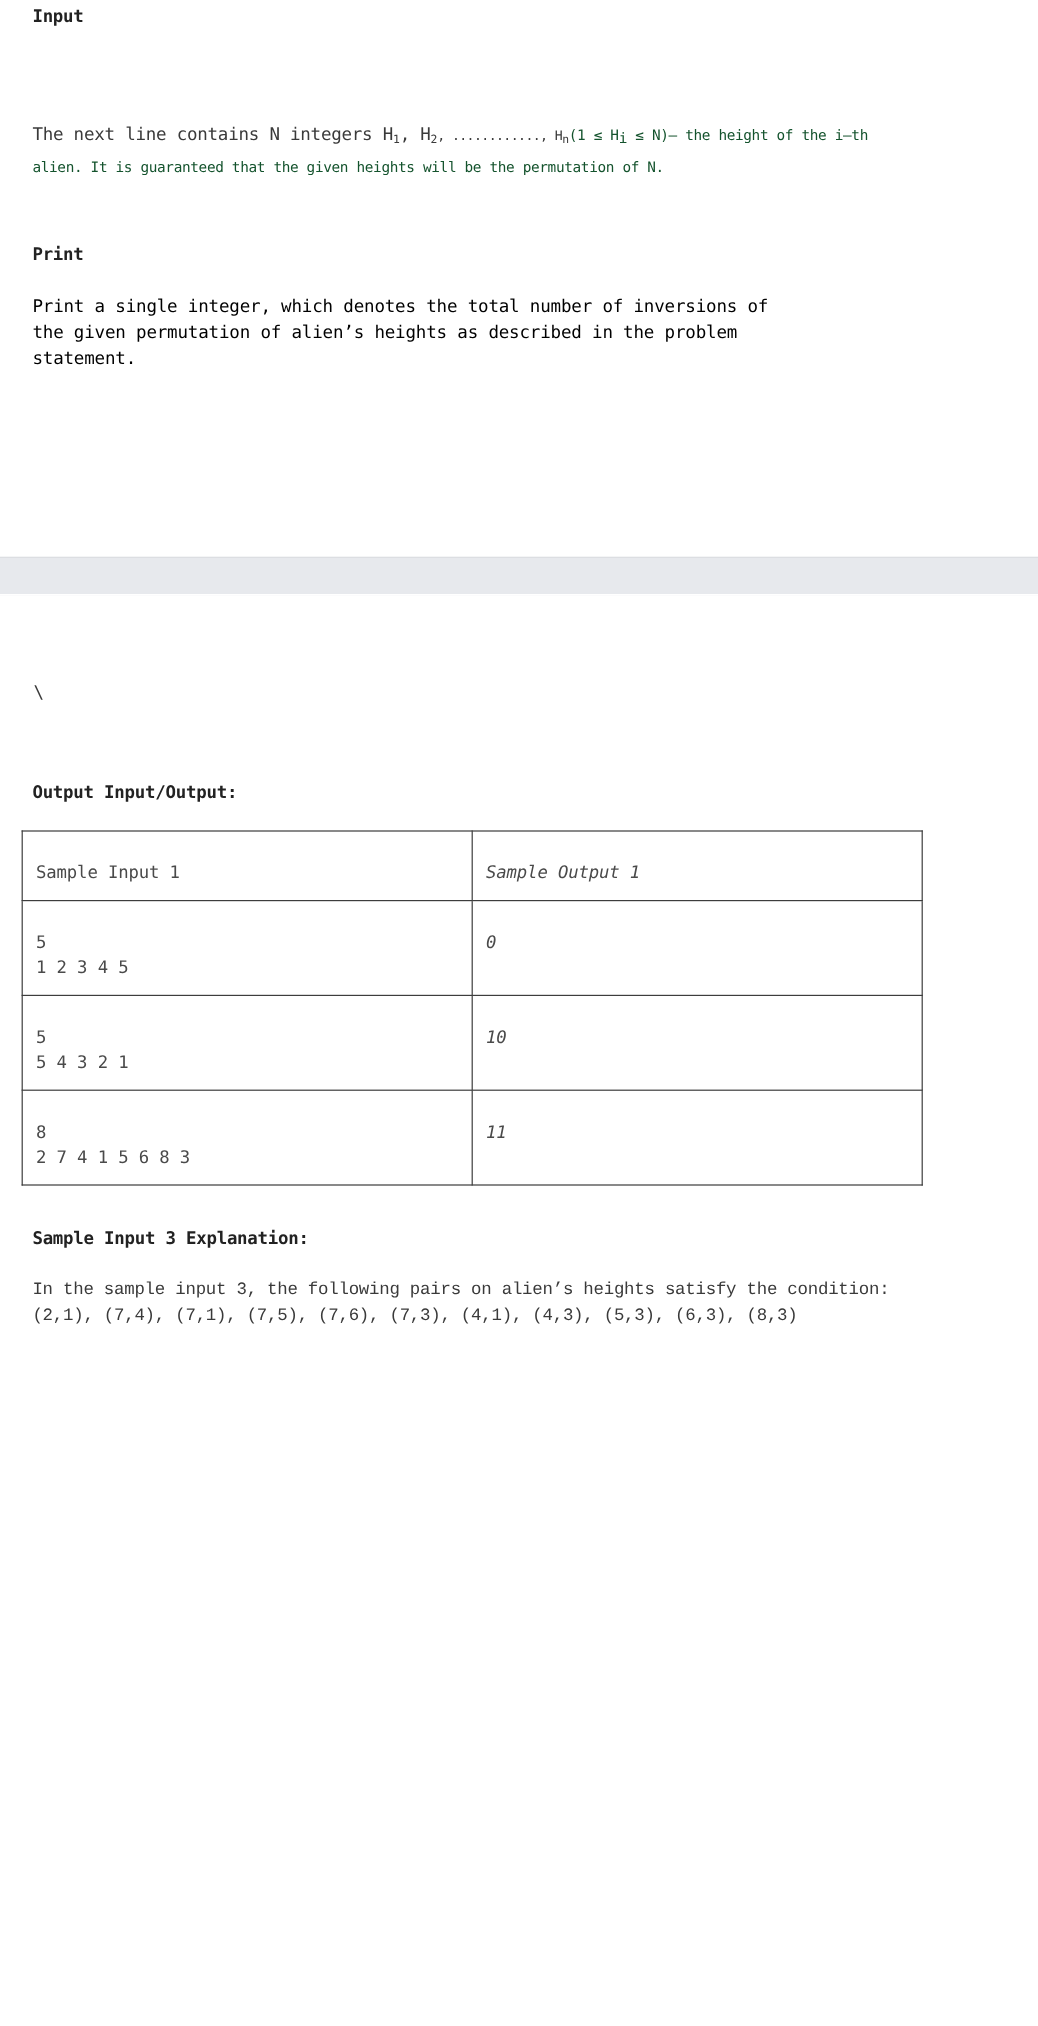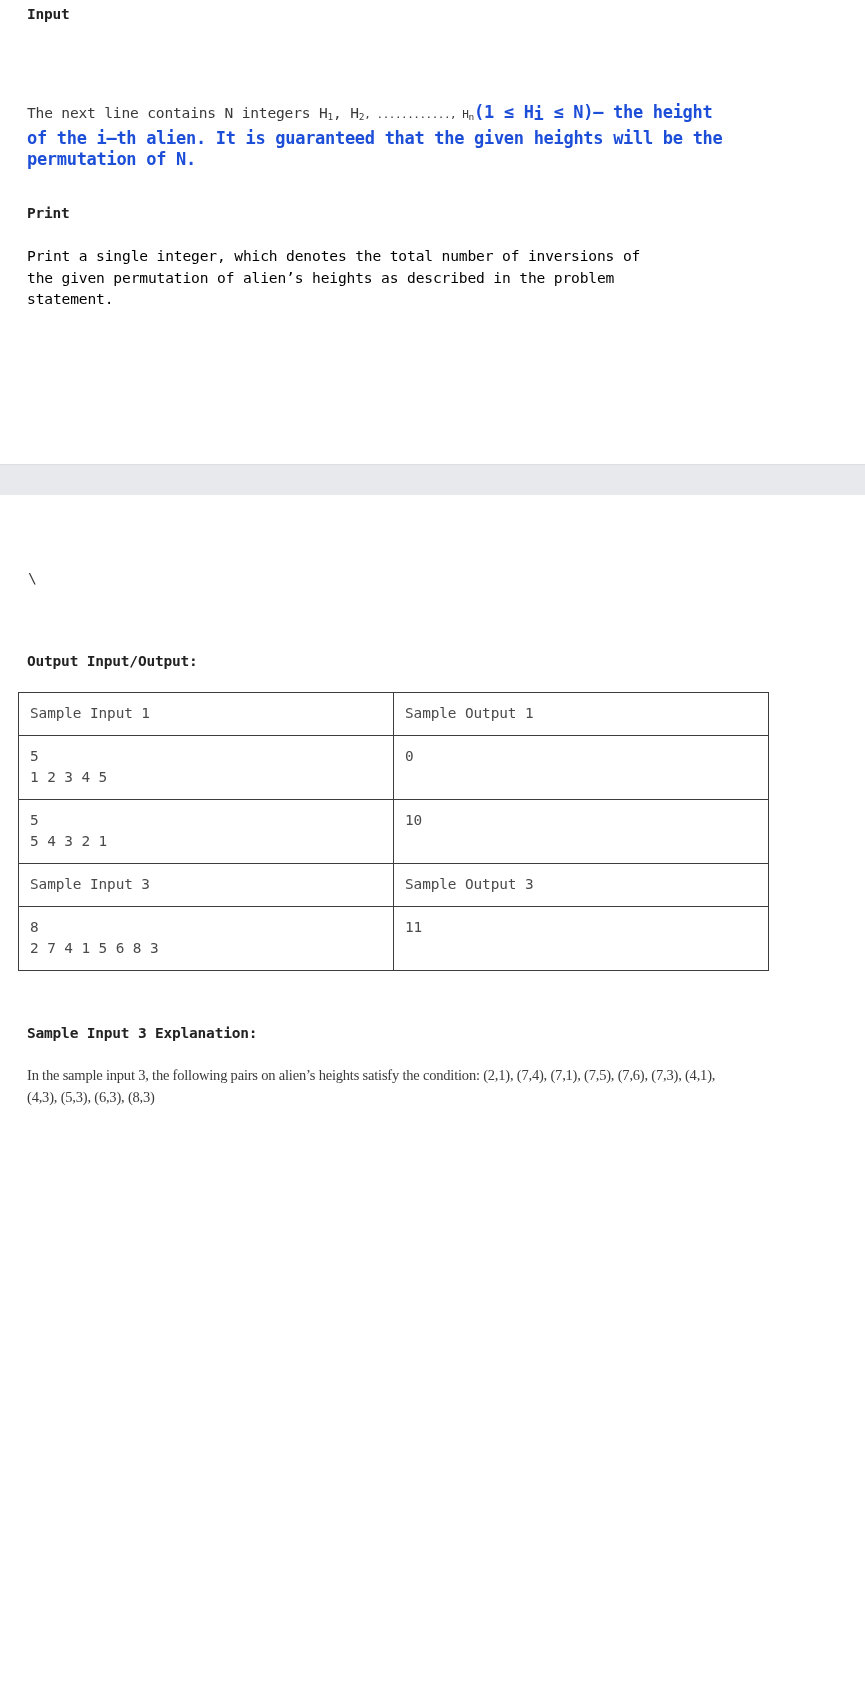--- a/index.html
+++ b/index.html
@@ -45,23 +45,23 @@
 
   .mixed-para {
     position: absolute;
     font-family: "DejaVu Sans Mono", "Liberation Mono", monospace;
     font-size: 14.6px;
     line-height: 21.5px;
     color: #3a3a3a;
     letter-spacing: -0.2px;
   }
   .mixed-para .bold-run {
-    font-weight: bold;
-    font-size: 17px;
-    color: #1d4ed8;
+    font-weight: normal;
+    font-size: 12px;
+    color: #14532d;
     letter-spacing: -0.3px;
   }
   .mixed-para sub {
     font-size: 9.5px;
     vertical-align: -2px;
   }
   .mixed-para sup {
     font-size: 9.5px;
     vertical-align: 5px;
   }
@@ -87,37 +87,37 @@
   }
 
   table.samples {
     position: absolute;
     border-collapse: collapse;
     table-layout: fixed;
     background: #ffffff;
   }
   table.samples td {
     border: 1.6px solid #3d3d3d;
-    padding: 10px 11px 11px 11px;
+    padding: 25px 11px 11px 11px;
     font-family: "DejaVu Sans Mono", "Liberation Mono", monospace;
     font-size: 14.4px;
     line-height: 21px;
     color: #4a4a4a;
     vertical-align: top;
     letter-spacing: -0.1px;
     white-space: pre;
   }
   td.col-in  { width: 352px; }
-  td.col-out { width: 352px; }
+  td.col-out { width: 352px; font-style: italic; }
   td.label-cell { height: 17px; }
   td.data-cell  { height: 40px; }
 
   .explain-para {
     position: absolute;
-    font-family: Liberation Serif, serif;
+    font-family: Liberation Mono, monospace;
     font-size: 14.5px;
     line-height: 21.5px;
     color: #3a3a3a;
     letter-spacing: -0.2px;
   }
 </style>
 </head>
 <body>
 
 <div class="page">
@@ -147,24 +147,20 @@
         <td class="col-in data-cell">5
 1 2 3 4 5</td>
         <td class="col-out data-cell">0</td>
       </tr>
       <tr>
         <td class="col-in data-cell">5
 5 4 3 2 1</td>
         <td class="col-out data-cell">10</td>
       </tr>
       <tr>
-        <td class="col-in label-cell">Sample Input 3</td>
-        <td class="col-out label-cell">Sample Output 3</td>
-      </tr>
-      <tr>
         <td class="col-in data-cell">8
 2 7 4 1 5 6 8 3</td>
         <td class="col-out data-cell">11</td>
       </tr>
     </tbody>
   </table>
 
   <div class="sec-heading" style="left:27px; top:1025px;">Sample Input 3 Explanation:</div>
 
   <div class="explain-para" style="left:27px; top:1065px; width:715px;">In the sample input 3, the following pairs on alien’s heights satisfy the condition: (2,1), (7,4), (7,1), (7,5), (7,6), (7,3), (4,1), (4,3), (5,3), (6,3), (8,3)</div>

